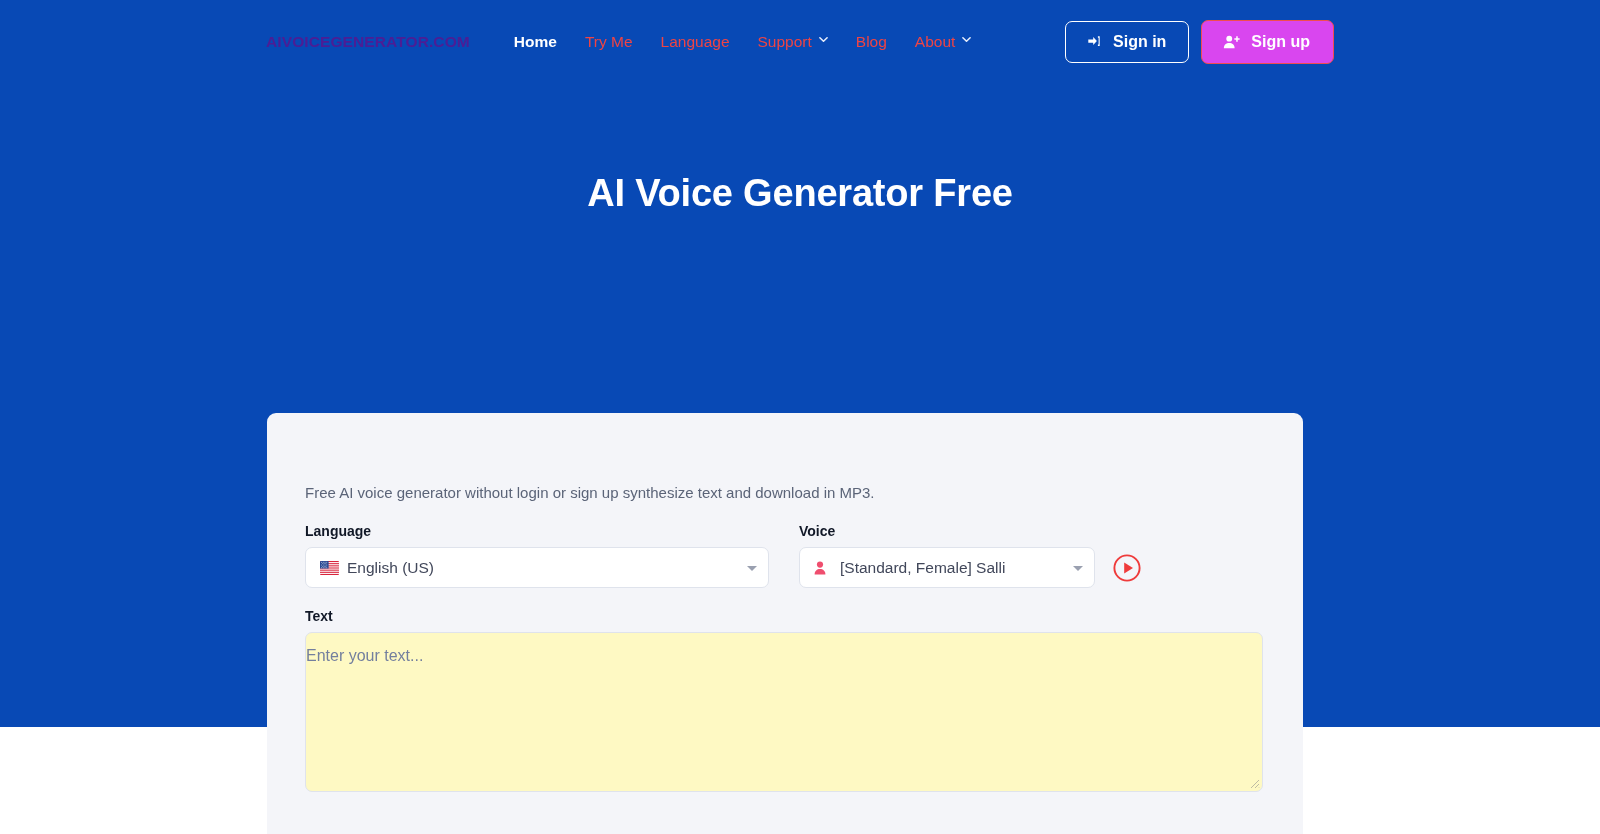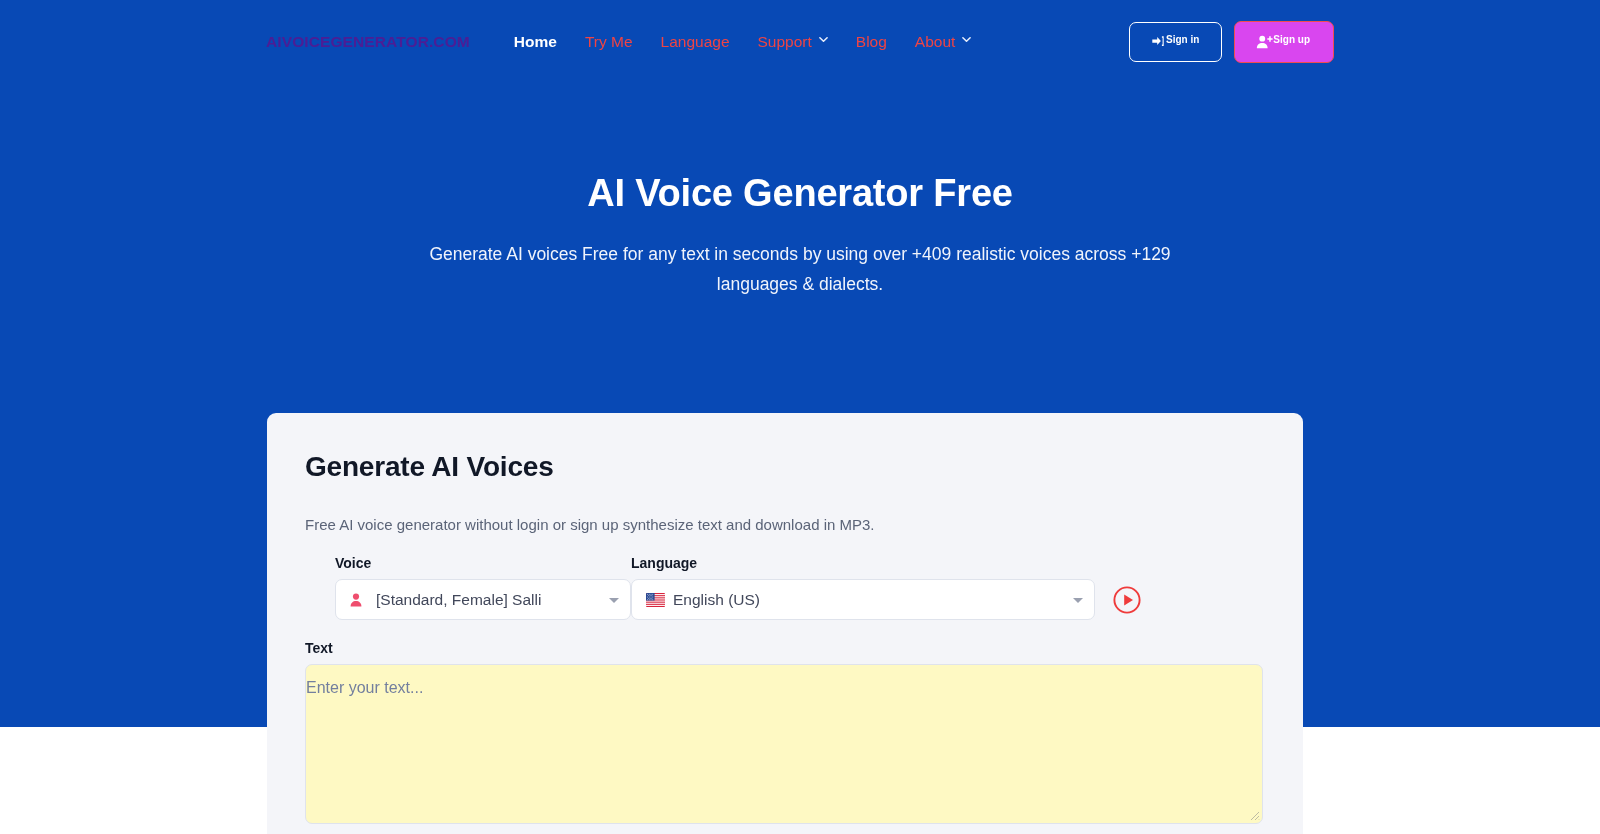--- a/index.html
+++ b/index.html
@@ -80,23 +80,23 @@
   .chev svg { display: block; }
 
   .nav-actions {
     margin-left: auto;
     display: flex;
     align-items: center;
     gap: 12px;
   }
   .btn {
     display: inline-flex;
-    align-items: flex-start;
-    gap: 0;
-    font-size: 10px;
+    align-items: center;
+    gap: 11px;
+    font-size: 16px;
     font-weight: bold;
     border-radius: 7px;
     cursor: pointer;
     white-space: nowrap;
     text-decoration: none;
   }
   .btn-signin {
     color: #ffffff;
     background: transparent;
     border: 1.4px solid #ffffff;
@@ -324,44 +324,26 @@
             <path d="M0.9 14.5 C0.9 11.0 3.4 9.0 6.6 9.0 C9.8 9.0 12.3 11.0 12.3 14.5 Z"></path>
             <path d="M14.0 2.0 L15.6 2.0 L15.6 4.1 L17.6 4.1 L17.6 5.7 L15.6 5.7 L15.6 7.8 L14.0 7.8 L14.0 5.7 L12.0 5.7 L12.0 4.1 L14.0 4.1 Z"></path>
           </svg>
         </span>
         <span>Sign up</span>
       </a>
     </div>
   </div>
 
   <h1 class="hero-title">AI Voice Generator Free</h1>
-  <p class="hero-sub">Generate AI voices Free for any text in seconds by using over +409 realistic voices across +129 languages &amp; dialects.</p>
 
   <div class="card">
 
-    <h2 class="card-title">Generate AI Voices</h2>
     <p class="card-desc">Free AI voice generator without login or sign up synthesize text and download in MP3.</p>
 
     <div class="form-row">
-
-      <div class="field field-voice">
-        <div class="field-label">Voice</div>
-        <div style="display:flex;align-items:flex-start;">
-          <div class="select-box" style="flex:1 1 auto;">
-            <span class="person-ico">
-              <svg width="12" height="14" viewBox="0 0 12 14" fill="#ef4e6e">
-                <circle cx="6" cy="3.6" r="3.1"></circle>
-                <path d="M0.6 13.6 C0.6 10.0 3.0 8.1 6 8.1 C9 8.1 11.4 10.0 11.4 13.6 Z"></path>
-              </svg>
-            </span>
-            <span class="select-value">[Standard, Female] Salli</span>
-            <span class="caret"></span>
-          </div>
-        </div>
-      </div>
 
       <div class="field field-lang">
         <div class="field-label">Language</div>
         <div class="select-box">
           <span class="flag-ico">
             <svg width="19" height="14" viewBox="0 0 19 14">
               <rect width="19" height="14" fill="#ffffff"></rect>
               <g fill="#d8243c">
                 <rect y="0" width="19" height="1.08"></rect>
                 <rect y="2.15" width="19" height="1.08"></rect>
@@ -392,20 +374,36 @@
                 <circle cx="5.0" cy="6.7" r="0.45"></circle>
                   <circle cx="6.8" cy="6.7" r="0.45"></circle>
               </g>
             </svg>
           </span>
           <span class="select-value">English (US)</span>
           <span class="caret"></span>
         </div>
       </div>
 
+      <div class="field field-voice">
+        <div class="field-label">Voice</div>
+        <div style="display:flex;align-items:flex-start;">
+          <div class="select-box" style="flex:1 1 auto;">
+            <span class="person-ico">
+              <svg width="12" height="14" viewBox="0 0 12 14" fill="#ef4e6e">
+                <circle cx="6" cy="3.6" r="3.1"></circle>
+                <path d="M0.6 13.6 C0.6 10.0 3.0 8.1 6 8.1 C9 8.1 11.4 10.0 11.4 13.6 Z"></path>
+              </svg>
+            </span>
+            <span class="select-value">[Standard, Female] Salli</span>
+            <span class="caret"></span>
+          </div>
+        </div>
+      </div>
+
       <div class="play-btn">
         <svg width="28" height="28" viewBox="0 0 28 28">
           <circle cx="14" cy="14" r="12.6" fill="none" stroke="#ef3b3b" stroke-width="1.9"></circle>
           <path d="M11.2 8.6 L20.0 14 L11.2 19.4 Z" fill="#ef3b3b"></path>
         </svg>
       </div>
     </div>
 
     <div class="text-field">
       <div class="field-label">Text</div>

